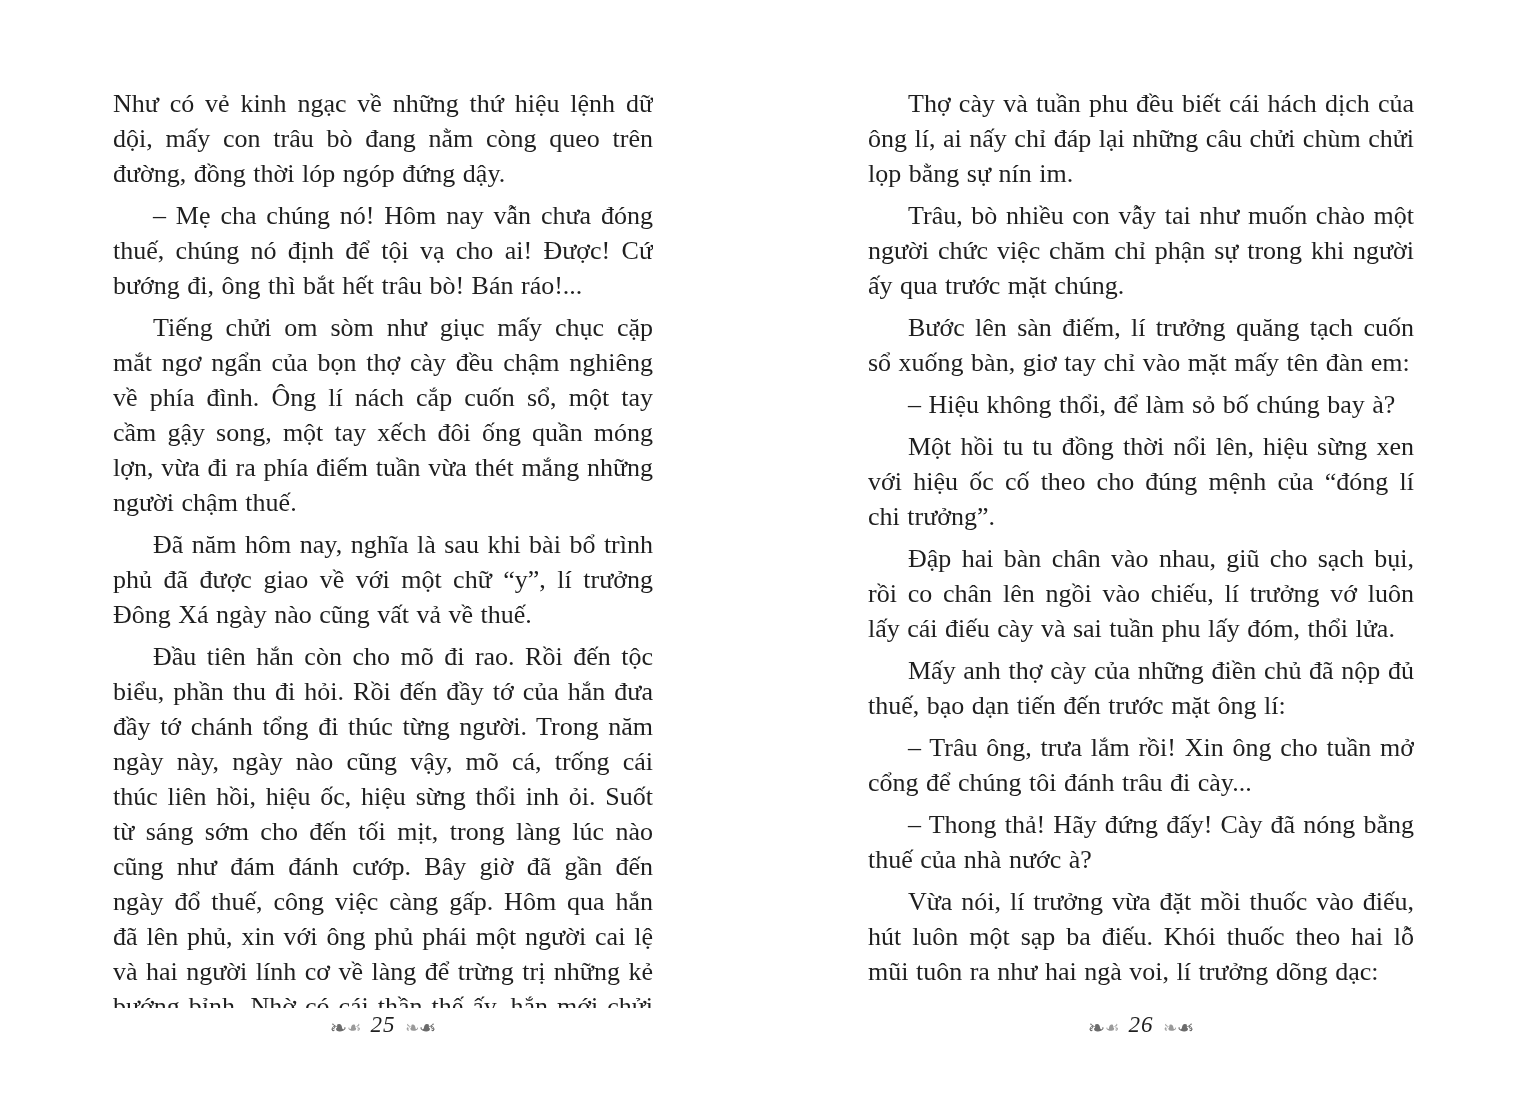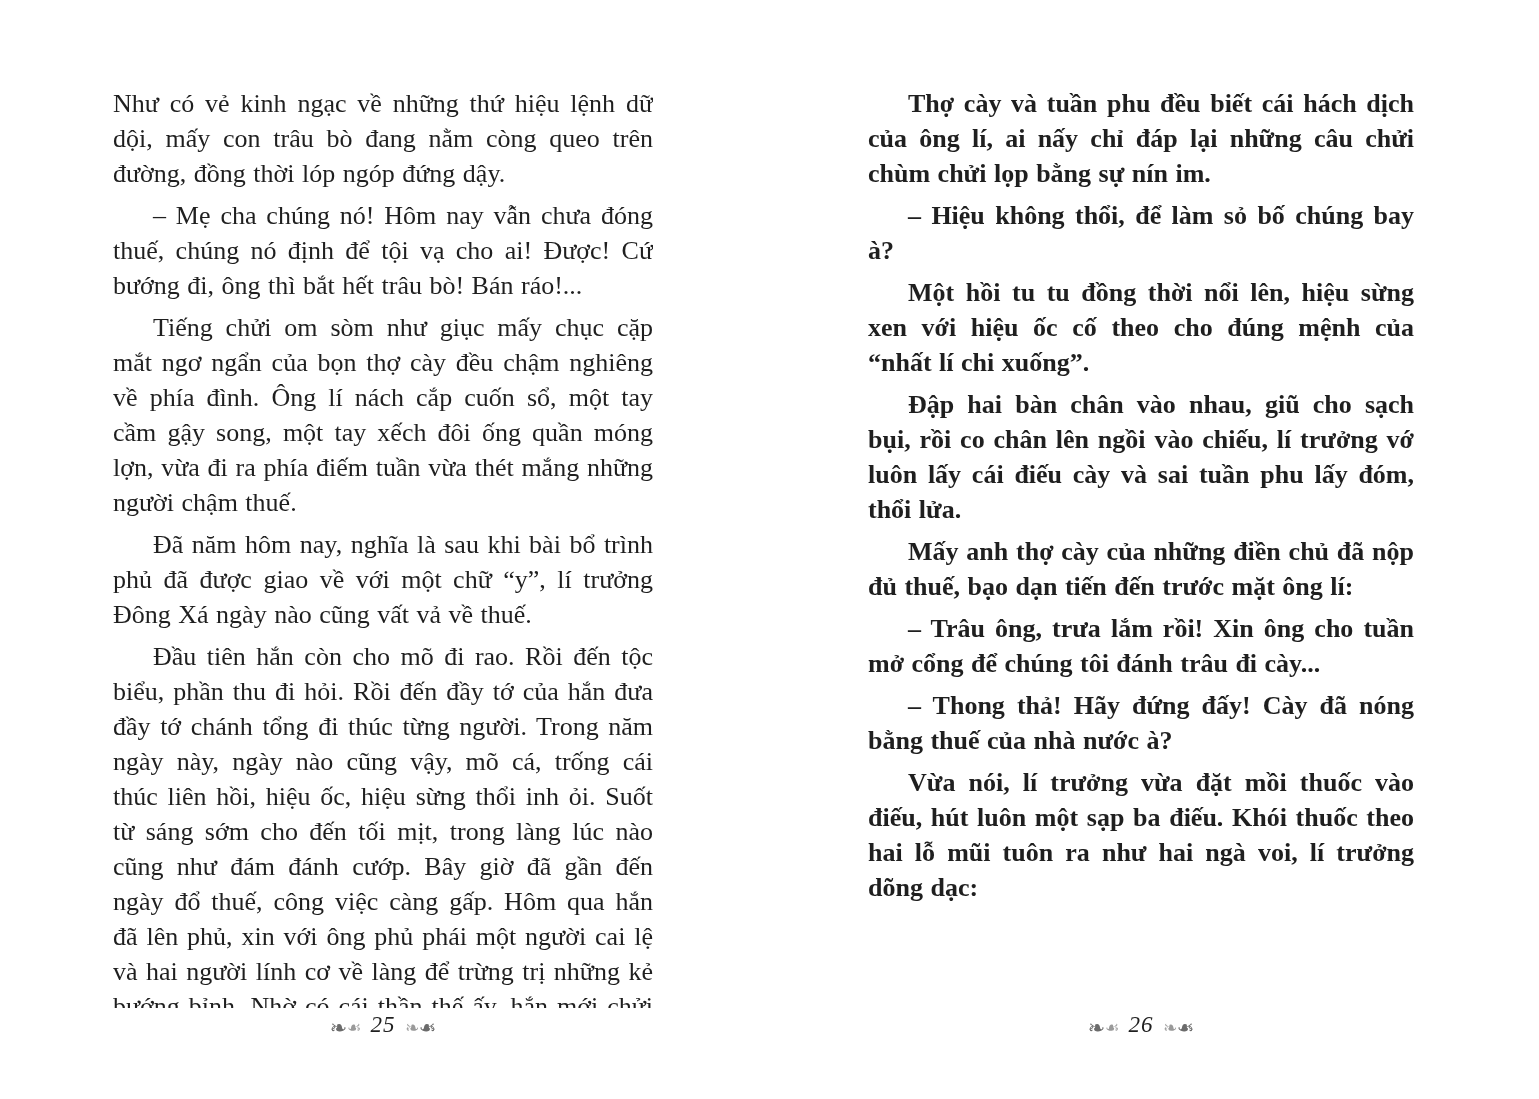--- a/index.html
+++ b/index.html
@@ -22,21 +22,21 @@
   .text-col {
     position: absolute;
     top: 86px;
     height: 922px;
     overflow: hidden;
     text-align: justify;
     font-size: 26px;
     line-height: 35px;
   }
   .col-left  { left: 113px; width: 540px; }
-  .col-right { left: 868px; width: 546px; font-weight: bold; }
+  .col-right { left: 868px; width: 546px; }
 
   p.para {
     margin: 0 0 7px 0;
     text-indent: 40px;
     word-spacing: 1px;
   }
   p.para.noindent { text-indent: 0; }
 
   .pagefoot {
     position: absolute;
@@ -82,22 +82,24 @@
       <p class="para">Đầu tiên hắn còn cho mõ đi rao. Rồi đến tộc biểu, phần thu đi hỏi. Rồi đến đầy tớ của hắn đưa đầy tớ chánh tổng đi thúc từng người. Trong năm ngày này, ngày nào cũng vậy, mõ cá, trống cái thúc liên hồi, hiệu ốc, hiệu sừng thổi inh ỏi. Suốt từ sáng sớm cho đến tối mịt, trong làng lúc nào cũng như đám đánh cướp. Bây giờ đã gần đến ngày đổ thuế, công việc càng gấp. Hôm qua hắn đã lên phủ, xin với ông phủ phái một người cai lệ và hai người lính cơ về làng để trừng trị những kẻ bướng bỉnh. Nhờ có cái thần thế ấy, hắn mới chửi rủa, thét mắng khắp làng cho oai.</p>
     </div>
     <footer class="pagefoot foot-left">
       <span class="orn leaf">❧</span><span class="orn curl">☙</span><span class="pagenum">25</span><span class="orn curl flip">☙</span><span class="orn leaf flip">❧</span>
     </footer>
   </section>
 
   <section>
     <div class="text-col col-right">
       <p class="para">Thợ cày và tuần phu đều biết cái hách dịch của ông lí, ai nấy chỉ đáp lại những câu chửi chùm chửi lọp bằng sự nín im.</p>
+      <p class="para">Trâu, bò nhiều con vẫy tai như muốn chào một người chức việc chăm chỉ phận sự trong khi người ấy qua trước mặt chúng.</p>
+      <p class="para">Bước lên sàn điếm, lí trưởng quăng tạch cuốn sổ xuống bàn, giơ tay chỉ vào mặt mấy tên đàn em:</p>
       <p class="para">– Hiệu không thổi, để làm sỏ bố chúng bay à?</p>
-      <p class="para">Một hồi tu tu đồng thời nổi lên, hiệu sừng xen với hiệu ốc cố theo cho đúng mệnh của “nhất lí chi xuống”.</p>
+      <p class="para">Một hồi tu tu đồng thời nổi lên, hiệu sừng xen với hiệu ốc cố theo cho đúng mệnh của “đóng lí chi trưởng”.</p>
       <p class="para">Đập hai bàn chân vào nhau, giũ cho sạch bụi, rồi co chân lên ngồi vào chiếu, lí trưởng vớ luôn lấy cái điếu cày và sai tuần phu lấy đóm, thổi lửa.</p>
       <p class="para">Mấy anh thợ cày của những điền chủ đã nộp đủ thuế, bạo dạn tiến đến trước mặt ông lí:</p>
       <p class="para">– Trâu ông, trưa lắm rồi! Xin ông cho tuần mở cổng để chúng tôi đánh trâu đi cày...</p>
       <p class="para">– Thong thả! Hãy đứng đấy! Cày đã nóng bằng thuế của nhà nước à?</p>
       <p class="para">Vừa nói, lí trưởng vừa đặt mồi thuốc vào điếu, hút luôn một sạp ba điếu. Khói thuốc theo hai lỗ mũi tuôn ra như hai ngà voi, lí trưởng dõng dạc:</p>
     </div>
     <footer class="pagefoot foot-right">
       <span class="orn leaf">❧</span><span class="orn curl">☙</span><span class="pagenum">26</span><span class="orn curl flip">☙</span><span class="orn leaf flip">❧</span>
     </footer>
   </section>

